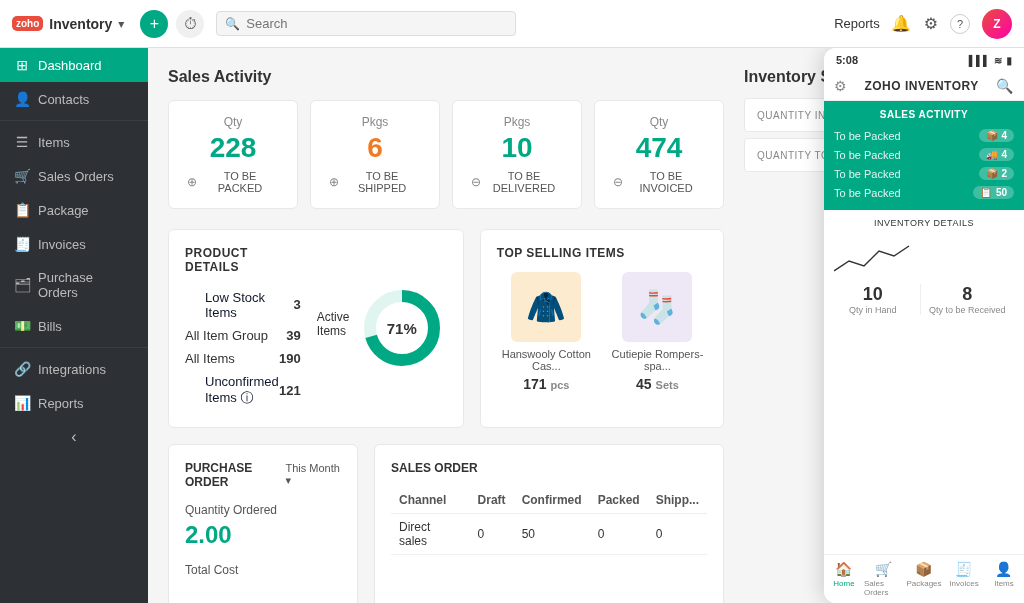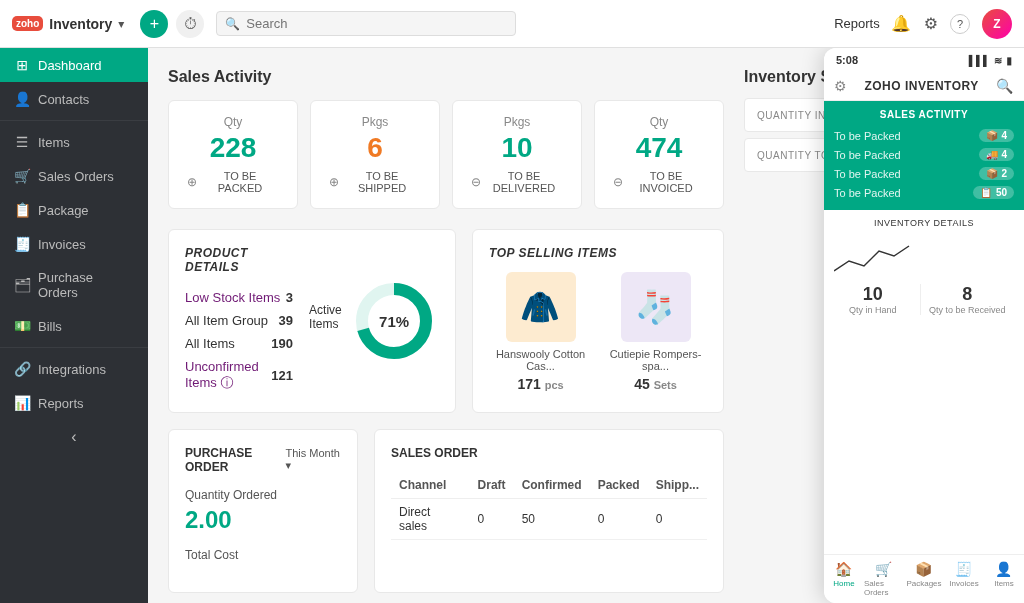--- a/index.html
+++ b/index.html
@@ -181,31 +181,30 @@
       gap: 16px;
     }
     .product-details-left { flex: 1; }
     .product-section-title {
       font-size: 12px;
       font-weight: 700;
       color: #333;
       text-transform: uppercase;
       margin-bottom: 12px;
       letter-spacing: 0.5px;
-      font-style: italic;
     }
     .product-row {
       display: flex;
       justify-content: space-between;
       align-items: center;
       padding: 4px 0;
       font-size: 13px;
     }
     .product-row-label { color: #333; }
-    .product-row-label.red { color: #701a75; }
+    .product-row-label.red { color: #0f172a; margin-left: 20px; }
     .product-row-val { font-weight: 700; color: #333; }
     .product-details-right {
       width: 130px;
       display: flex;
       flex-direction: row;
       align-items: center;
       justify-content: center;
     }
     .donut-label { font-size: 12px; color: #333; margin-bottom: 8px; font-weight: 500; }
 

